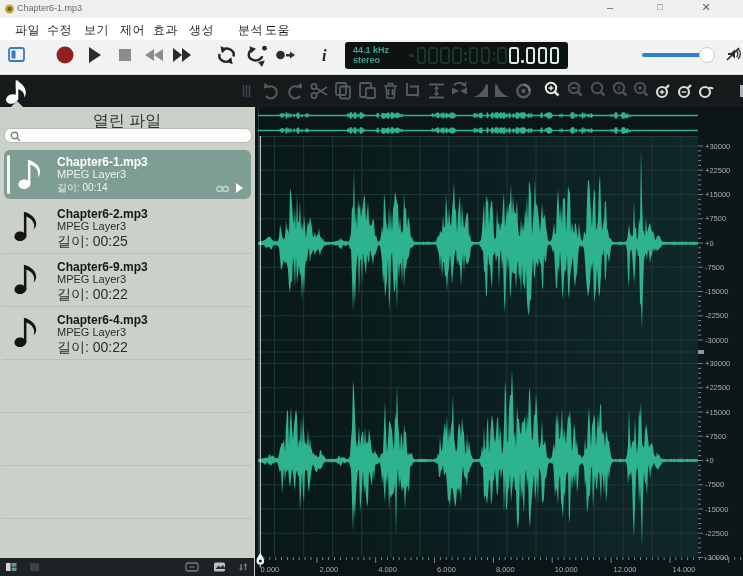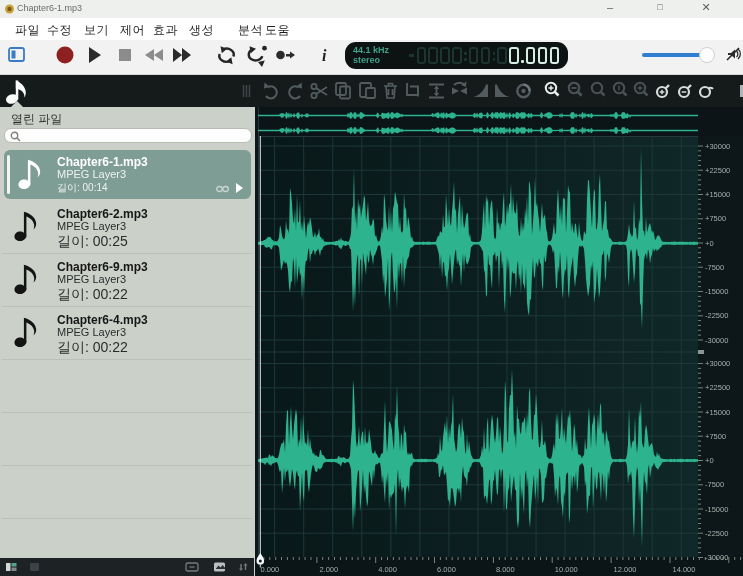--- a/index.html
+++ b/index.html
@@ -12,36 +12,36 @@
   .wbtn { position:absolute; top:0; width:10px; height:16px; color:#5f5f5f; font-size:11px; text-align:center; line-height:15px; }
 
   
   .menubar { position:absolute; left:0; top:18px; width:743px; height:28px; background:#ffffff; }
   .menubar span { position:absolute; top:4px; font-size:12px; color:#1e1e1e; letter-spacing:0.5px; }
 
   
   .toolbar { position:absolute; left:0; top:40px; width:743px; height:35px; background:#f1f2f1; border-bottom:1px solid #d8dad8; }
 
   
-  .lcd { position:absolute; left:345px; top:2px; width:223px; height:27px; background:#0d1312; border-radius:11px; color:#4aa98c; }
+  .lcd { position:absolute; left:345px; top:2px; width:223px; height:27px; background:#0d1312; border-radius:3px; color:#4aa98c; }
   .lcd .sr { position:absolute; left:8px; top:3px; font-size:9px; font-weight:bold; line-height:10px; color:#3fa287; }
   .seg { position:absolute; top:4px; height:19px; display:flex; align-items:center; }
   .segd { width:9.6px; height:17px; border:2.4px solid #1c352f; border-radius:3px; margin-right:2.4px; }
   .segd.br { border-color:#d7eee3; }
   .segc { width:2.5px; height:17px; position:relative; margin-right:1.8px; }
   .segc i { position:absolute; left:0; width:2.5px; height:2.5px; background:#1c352f; border-radius:1px; }
   .dash { width:5px; height:2.5px; background:#1c352f; margin-right:2.5px; }
   .segp { width:3px; height:3px; background:#d7eee3; border-radius:1px; margin:11px 1.8px 0 0; }
 
   
   .darkbar { position:absolute; left:0; top:75px; width:743px; height:32px; background:#151a1b; }
 
   
   .panel { position:absolute; left:0; top:107px; width:255px; height:469px; background:#cbd1c9; }
-  .phdr { position:absolute; left:0; top:4px; width:254px; text-align:left; font-size:12px; color:#2f332f;margin-left:11px; }
+  .phdr { position:absolute; left:0; top:4px; width:254px; text-align:center; font-size:16px; color:#2f332f; }
   .searchbox { position:absolute; left:4px; top:21px; width:248px; height:15px; background:#fdfdfd; border:1px solid #b7bdb5; border-radius:7px; }
   .row { position:absolute; left:0; width:280px; height:53px; }
   .row .t1 { position:absolute; left:57px; top:7px; font-size:12px; font-weight:bold; color:#161616; }
   .row .t2 { position:absolute; left:57px; top:20px; font-size:11px; color:#2c2c2c; }
   .row .t3 { position:absolute; left:57px; top:33px; font-size:14px; color:#2c2c2c; }
   .row .play { position:absolute; right:11px; bottom:7px; width:0; height:0; border-left:7px solid #4d4d4d; border-top:5px solid transparent; border-bottom:5px solid transparent; }
   .rowsep { position:absolute; left:2px; width:250px; height:1px; background:#bbc1b9; }
   .selrow { position:absolute; left:4px; top:43px; width:247px; height:49px; background:#7e9d95; border-radius:6px; }
   .selrow .bar { position:absolute; left:3px; top:5px; width:3px; height:39px; background:#f2f5f2; border-radius:2px; }
   .selrow .t1 { position:absolute; left:53px; top:5px; font-size:12px; font-weight:bold; color:#ffffff; }

